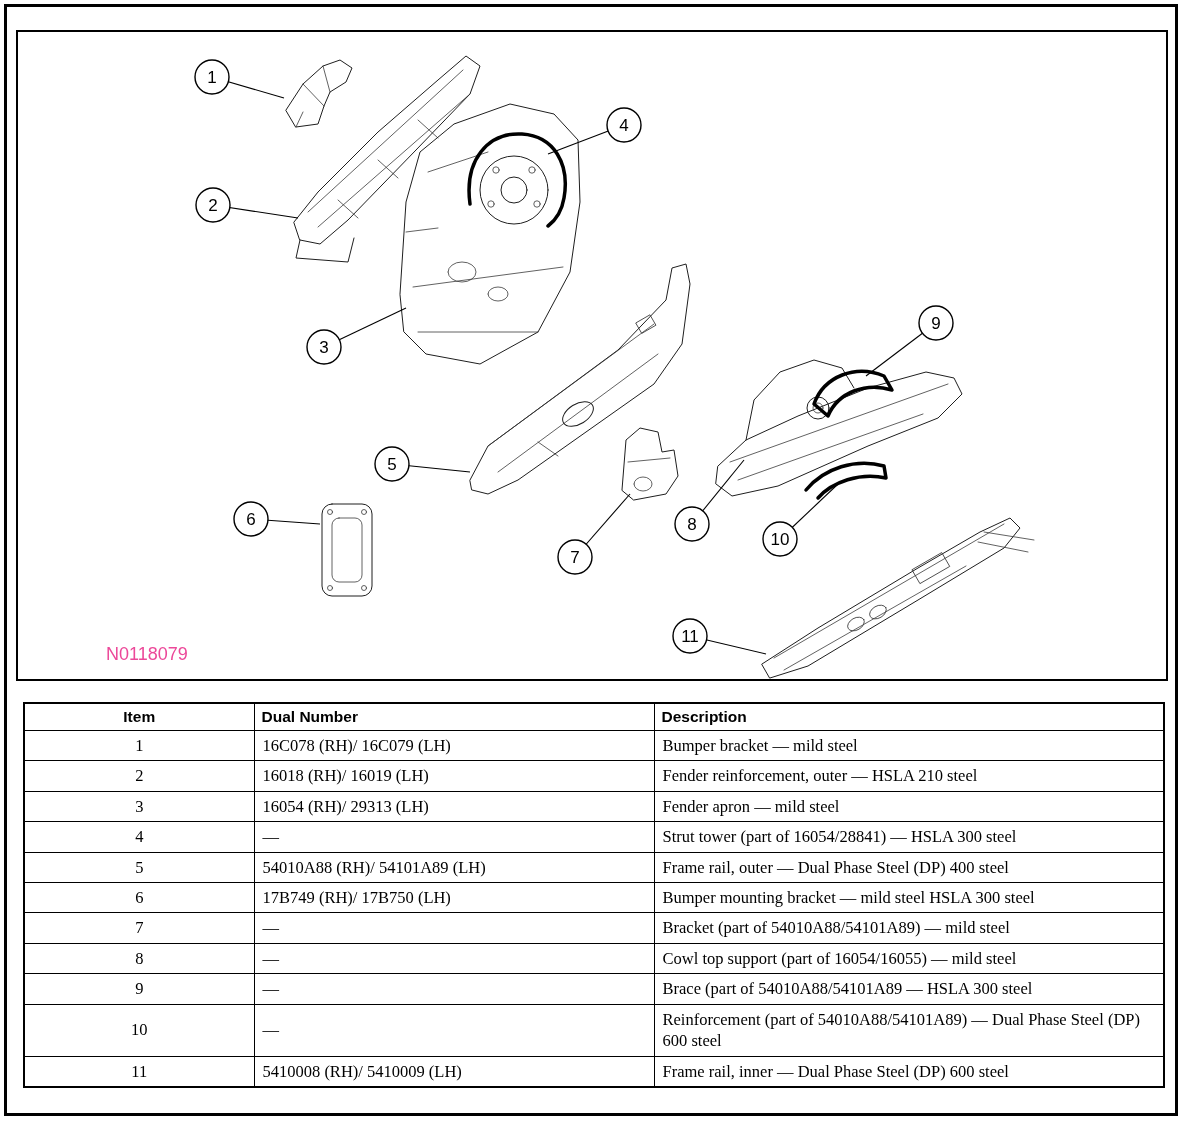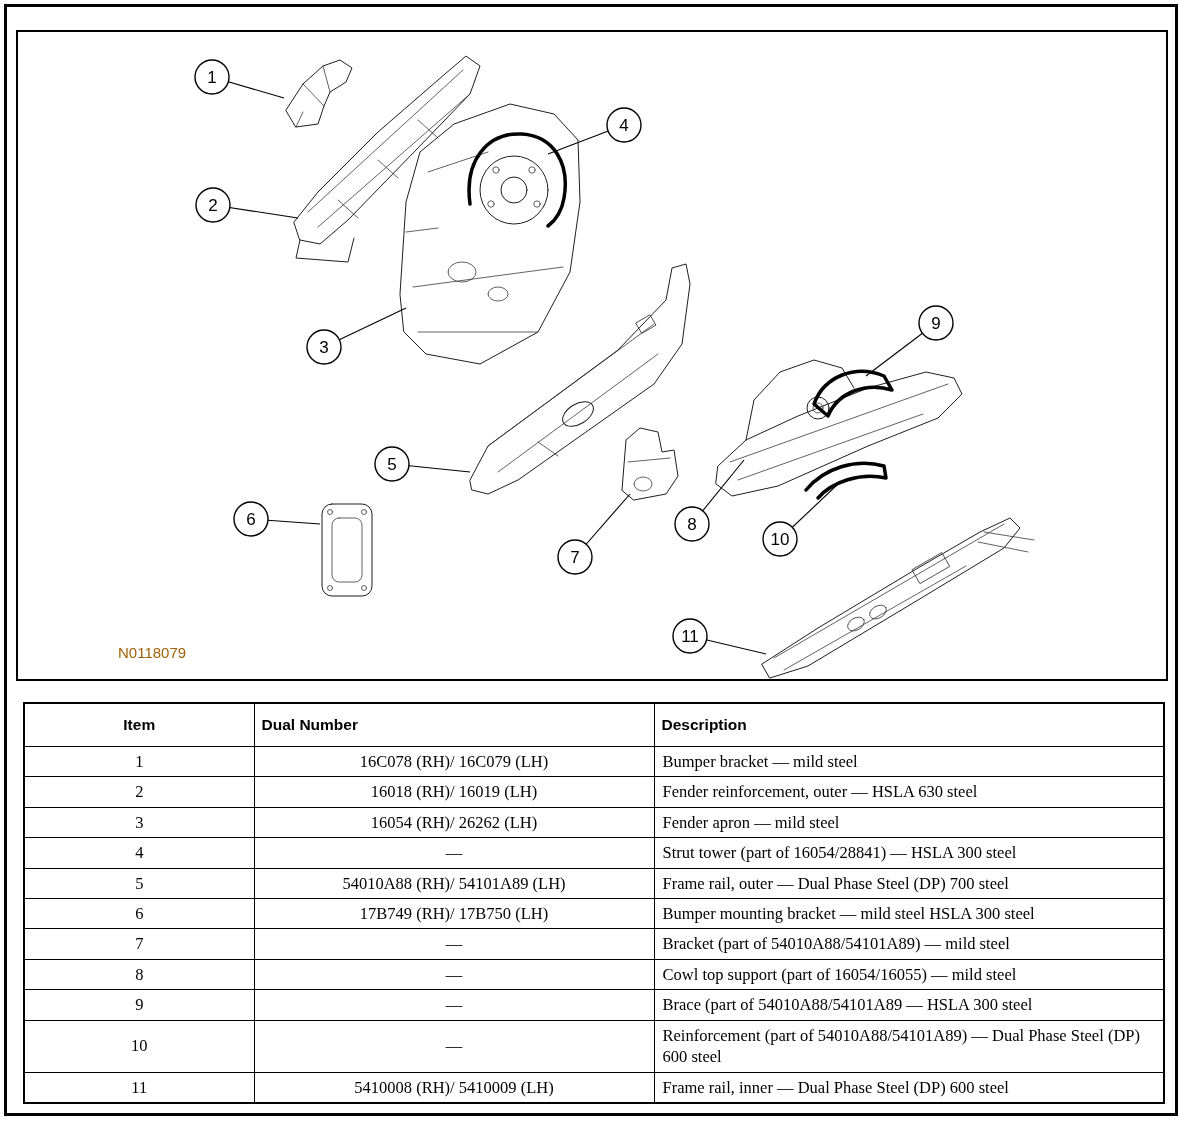--- a/index.html
+++ b/index.html
@@ -10,50 +10,50 @@
   .outer-frame {
     position:absolute; left:4px; top:4px; width:1174px; height:1112px;
     border:3px solid #000; box-sizing:border-box;
   }
   .diagram-panel {
     position:absolute; left:16px; top:30px; width:1152px; height:651px;
     border:2px solid #000; box-sizing:border-box; background:#fff;
   }
   .diagram-panel svg { display:block; width:1148px; height:647px; }
   .figure-id {
-    position:absolute; left:100px; top:612px;
-    font-family:"Liberation Sans", sans-serif; font-size:15px; color:#a16207;
+    position:absolute; left:88px; top:612px;
+    font-family:"Liberation Sans", sans-serif; font-size:18px; color:#ec4899;
   }
   .line-art { stroke:#1f1f1f; fill:none; stroke-width:1; stroke-linejoin:round; stroke-linecap:round; }
   .line-art .thin { stroke-width:0.8; stroke:#3a3a3a; }
   .line-art .thick { stroke-width:3.5; stroke:#000; }
   .callout-line { stroke:#000; stroke-width:1.1; }
   .callout-circle { fill:#fff; stroke:#000; stroke-width:1.4; }
   .callout-number {
     font-family:"Liberation Sans", sans-serif; font-size:17px; fill:#000;
     text-anchor:middle;
   }
   table.parts-table {
     position:absolute; left:23px; top:702px; width:1142px;
     border-collapse:collapse; border:2px solid #000; table-layout:fixed;
     background:#fff;
   }
   .parts-table th, .parts-table td {
     border:1px solid #000; box-sizing:border-box; vertical-align:middle;
   }
   .parts-table th {
     font-family:"Liberation Sans", sans-serif; font-weight:bold;
-    font-size:15.5px; text-align:left; padding:12px 7px; line-height:1.15;
+    font-size:15.5px; text-align:left; padding:4px 7px; line-height:1.15;
   }
   .parts-table td {
     font-family:"Liberation Serif", serif; font-size:16.5px;
     padding:4px 8px; line-height:1.3; height:24px;
   }
   .col-item  { width:230px; }
-  .col-part  { width:400px;text-align:center; }
+  .col-part  { width:400px; }
   .col-desc  { width:auto; }
   th.col-item, td.col-item { text-align:center; }
 </style>
 </head>
 <body>
 
 <div class="page">
   <div class="outer-frame"></div>
 
   <div class="diagram-panel">
@@ -165,36 +165,36 @@
     </thead>
     <tbody>
         <tr>
           <td class="col-item">1</td>
           <td class="col-part">16C078 (RH)/ 16C079 (LH)</td>
           <td class="col-desc">Bumper bracket — mild steel</td>
         </tr>
         <tr>
           <td class="col-item">2</td>
           <td class="col-part">16018 (RH)/ 16019 (LH)</td>
-          <td class="col-desc">Fender reinforcement, outer — HSLA 630 steel</td>
+          <td class="col-desc">Fender reinforcement, outer — HSLA 210 steel</td>
         </tr>
         <tr>
           <td class="col-item">3</td>
-          <td class="col-part">16054 (RH)/ 26262 (LH)</td>
+          <td class="col-part">16054 (RH)/ 29313 (LH)</td>
           <td class="col-desc">Fender apron — mild steel</td>
         </tr>
         <tr>
           <td class="col-item">4</td>
           <td class="col-part">—</td>
           <td class="col-desc">Strut tower (part of 16054/28841) — HSLA 300 steel</td>
         </tr>
         <tr>
           <td class="col-item">5</td>
           <td class="col-part">54010A88 (RH)/ 54101A89 (LH)</td>
-          <td class="col-desc">Frame rail, outer — Dual Phase Steel (DP) 700 steel</td>
+          <td class="col-desc">Frame rail, outer — Dual Phase Steel (DP) 400 steel</td>
         </tr>
         <tr>
           <td class="col-item">6</td>
           <td class="col-part">17B749 (RH)/ 17B750 (LH)</td>
           <td class="col-desc">Bumper mounting bracket — mild steel HSLA 300 steel</td>
         </tr>
         <tr>
           <td class="col-item">7</td>
           <td class="col-part">—</td>
           <td class="col-desc">Bracket (part of 54010A88/54101A89) — mild steel</td>

